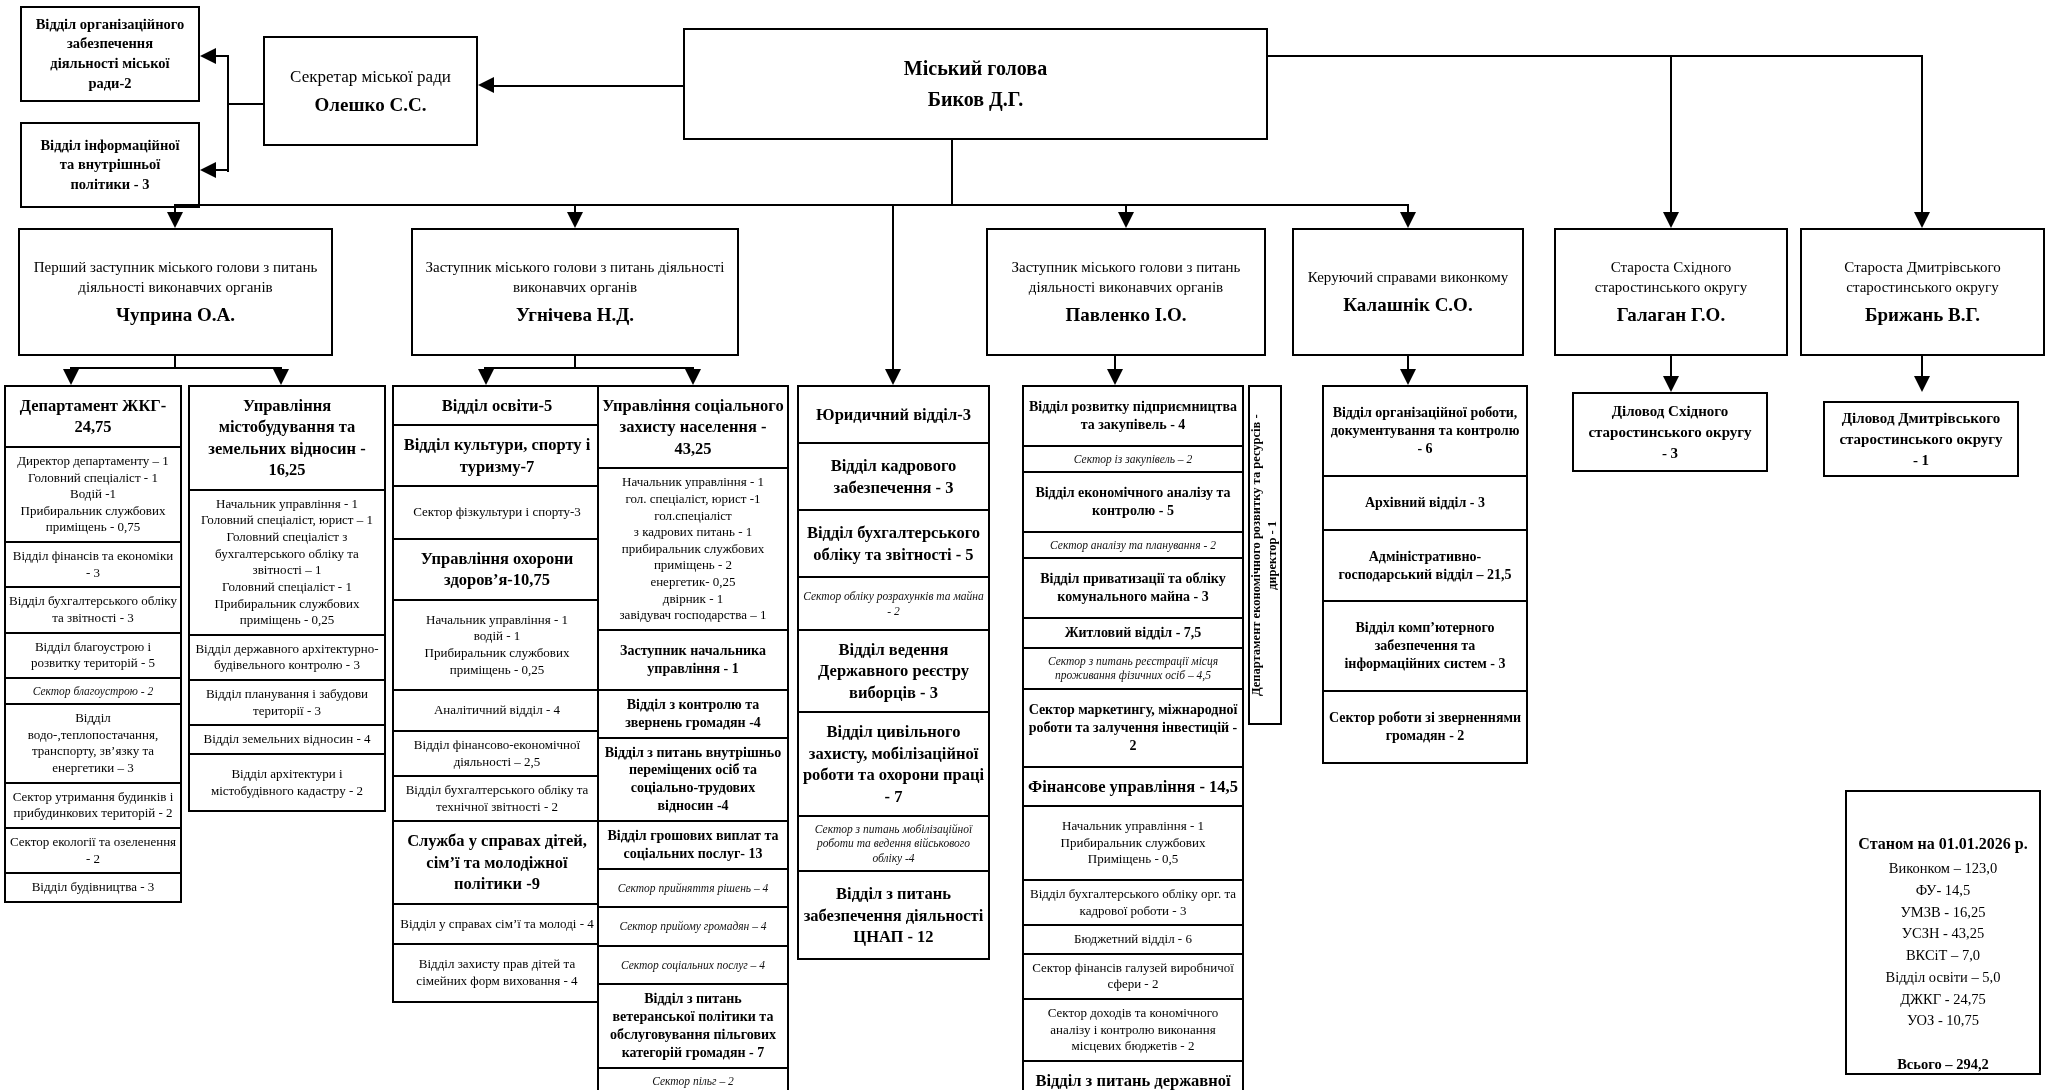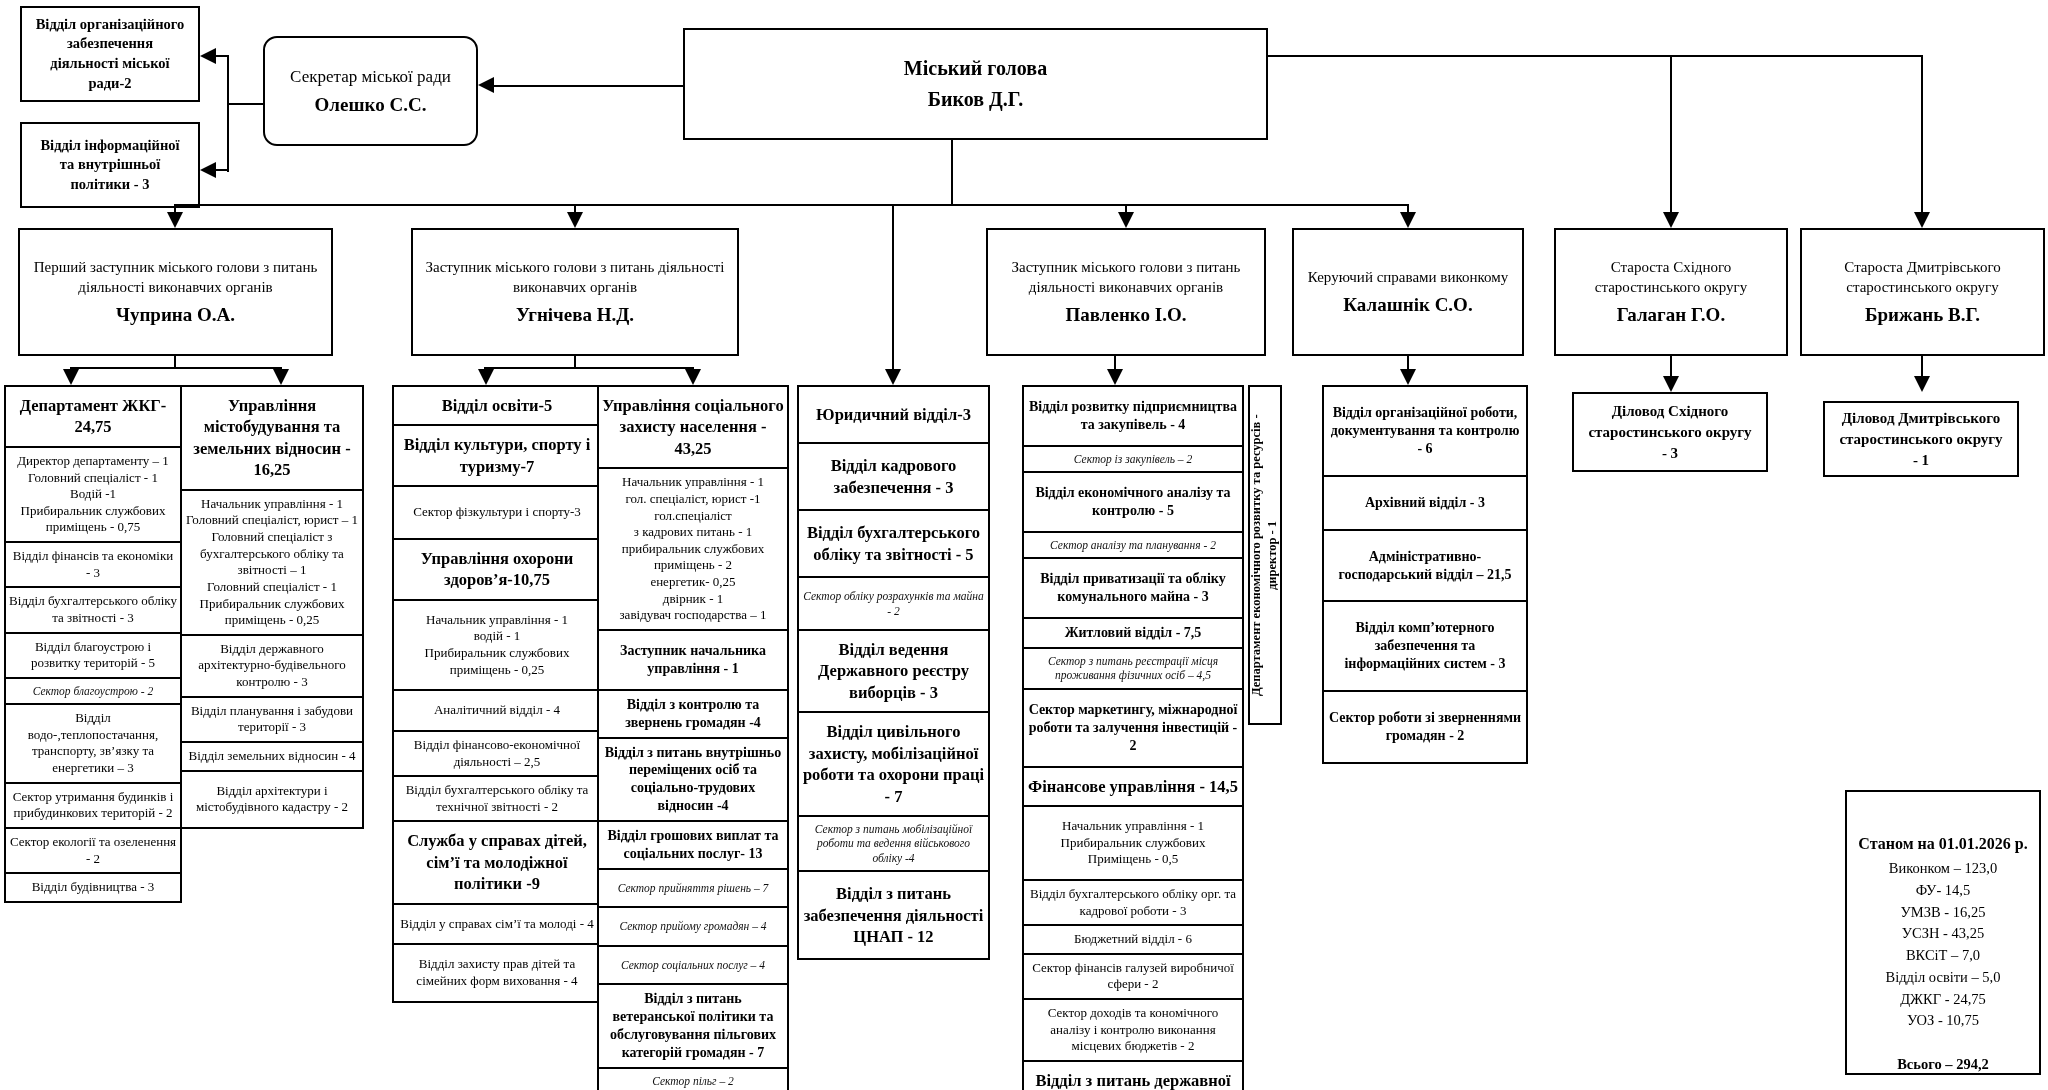--- a/index.html
+++ b/index.html
@@ -46,21 +46,21 @@
 <div id="canvas">
 
   <div class="box box-sm" style="left:20px;top:6px;width:180px;height:96px;">
     <div class="t">Відділ організаційного забезпечення діяльності міської ради-2</div>
   </div>
 
   <div class="box box-sm" style="left:20px;top:122px;width:180px;height:86px;">
     <div class="t">Відділ інформаційної та внутрішньої політики - 3</div>
   </div>
 
-  <div class="box" style="left:263px;top:36px;width:215px;height:110px;border-radius:14px;">
+  <div class="box" style="left:263px;top:36px;width:215px;height:110px;">
     <div class="sec-title">Секретар міської ради</div>
     <div class="sec-name">Олешко С.С.</div>
   </div>
 
   <div class="box" style="left:683px;top:28px;width:585px;height:112px;">
     <div class="mayor-title">Міський голова</div>
     <div class="mayor-name">Биков Д.Г.</div>
   </div>
 
   <div class="box" style="left:18px;top:228px;width:315px;height:128px;">
@@ -96,21 +96,21 @@
 Прибиральник службових приміщень - 0,75</div>
       <div class="cell cell-p">Відділ фінансів та економіки - 3</div>
       <div class="cell cell-p">Відділ бухгалтерського обліку та звітності - 3</div>
       <div class="cell cell-p">Відділ благоустрою і розвитку територій - 5</div>
       <div class="cell cell-i">Сектор благоустрою - 2</div>
       <div class="cell cell-p">Відділ водо-,теплопостачання, транспорту, зв’язку та енергетики – 3</div>
       <div class="cell cell-p">Сектор утримання будинків і прибудинкових територій - 2</div>
       <div class="cell cell-p">Сектор екології та озеленення - 2</div>
       <div class="cell cell-p">Відділ будівництва - 3</div>
     </div>
-  <div class="col" style="left:180px;width:184px;">
+  <div class="col" style="left:188px;width:198px;">
       <div class="cell cell-h1">Управління містобудування та земельних відносин - 16,25</div>
       <div class="cell cell-p">Начальник управління - 1
 Головний спеціаліст, юрист – 1
 Головний спеціаліст з бухгалтерського обліку та звітності – 1
 Головний спеціаліст - 1
 Прибиральник службових приміщень - 0,25</div>
       <div class="cell cell-p">Відділ державного архітектурно-будівельного контролю - 3</div>
       <div class="cell cell-p">Відділ планування і забудови території - 3</div>
       <div class="cell cell-p">Відділ земельних відносин - 4</div>
       <div class="cell cell-p pad1">Відділ архітектури і містобудівного кадастру - 2</div>
@@ -137,21 +137,21 @@
 гол.спеціаліст
 з кадрових питань - 1
 прибиральник службових приміщень - 2
 енергетик- 0,25
 двірник - 1
 завідувач господарства – 1</div>
       <div class="cell cell-b pad1">Заступник начальника управління - 1</div>
       <div class="cell cell-b">Відділ з контролю та звернень громадян -4</div>
       <div class="cell cell-b">Відділ з питань внутрішньо переміщених осіб та соціально-трудових відносин -4</div>
       <div class="cell cell-b">Відділ грошових виплат та соціальних послуг- 13</div>
-      <div class="cell cell-i pad1">Сектор прийняття рішень – 7</div>
+      <div class="cell cell-i pad1">Сектор прийняття рішень – 4</div>
       <div class="cell cell-i pad1">Сектор прийому громадян – 4</div>
       <div class="cell cell-i pad1">Сектор соціальних послуг – 4</div>
       <div class="cell cell-b">Відділ з питань ветеранської політики та обслуговування пільгових категорій громадян - 7</div>
       <div class="cell cell-i">Сектор пільг – 2</div>
     </div>
   <div class="col" style="left:797px;width:193px;">
       <div class="cell cell-h1 pad2">Юридичний відділ-3</div>
       <div class="cell cell-h1 pad1">Відділ кадрового забезпечення - 3</div>
       <div class="cell cell-h1 pad1">Відділ бухгалтерського обліку та звітності - 5</div>
       <div class="cell cell-i pad1">Сектор обліку розрахунків та майна - 2</div>

